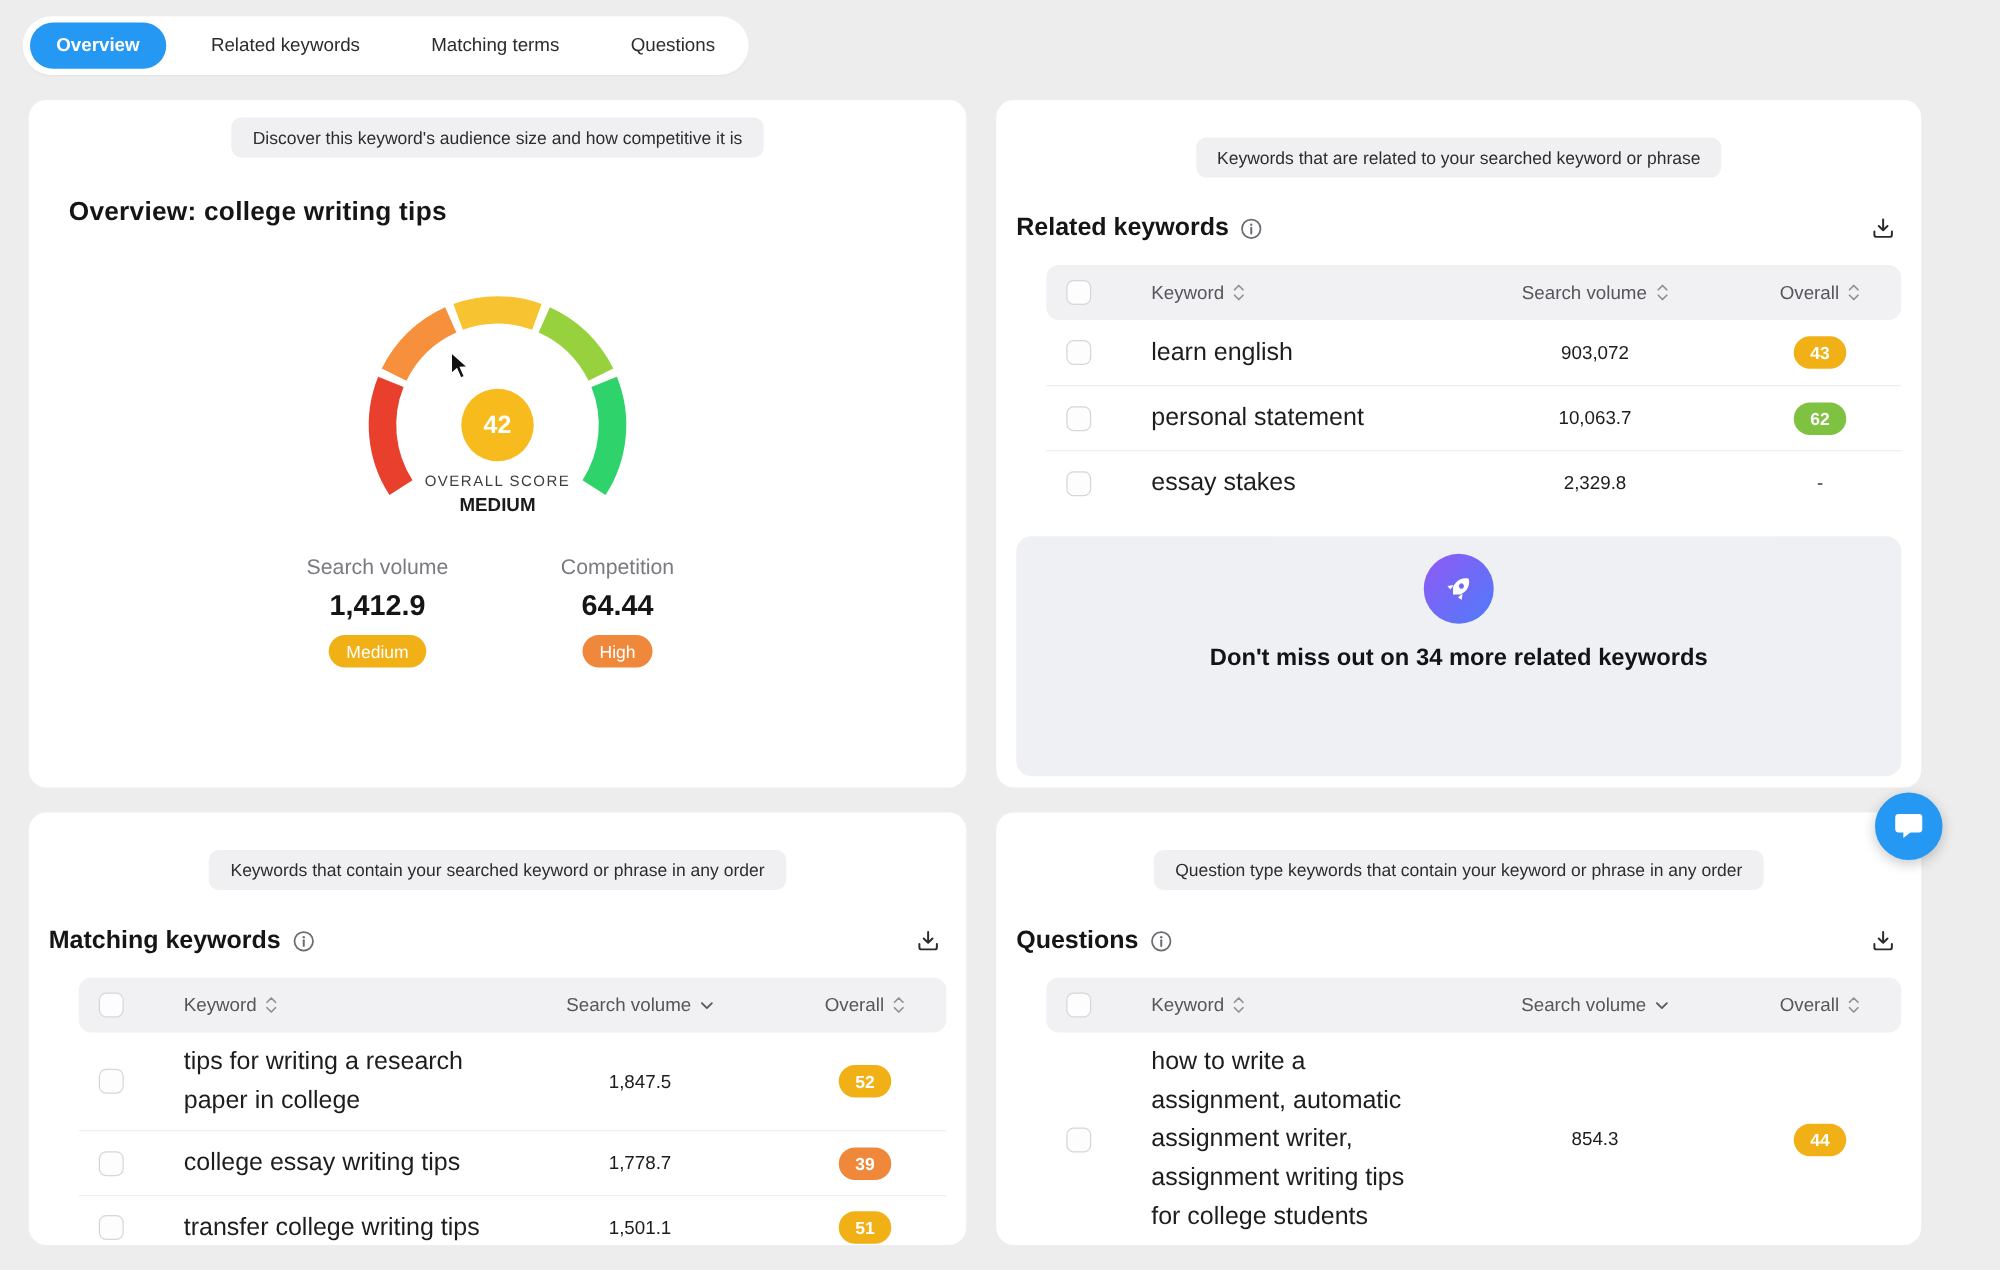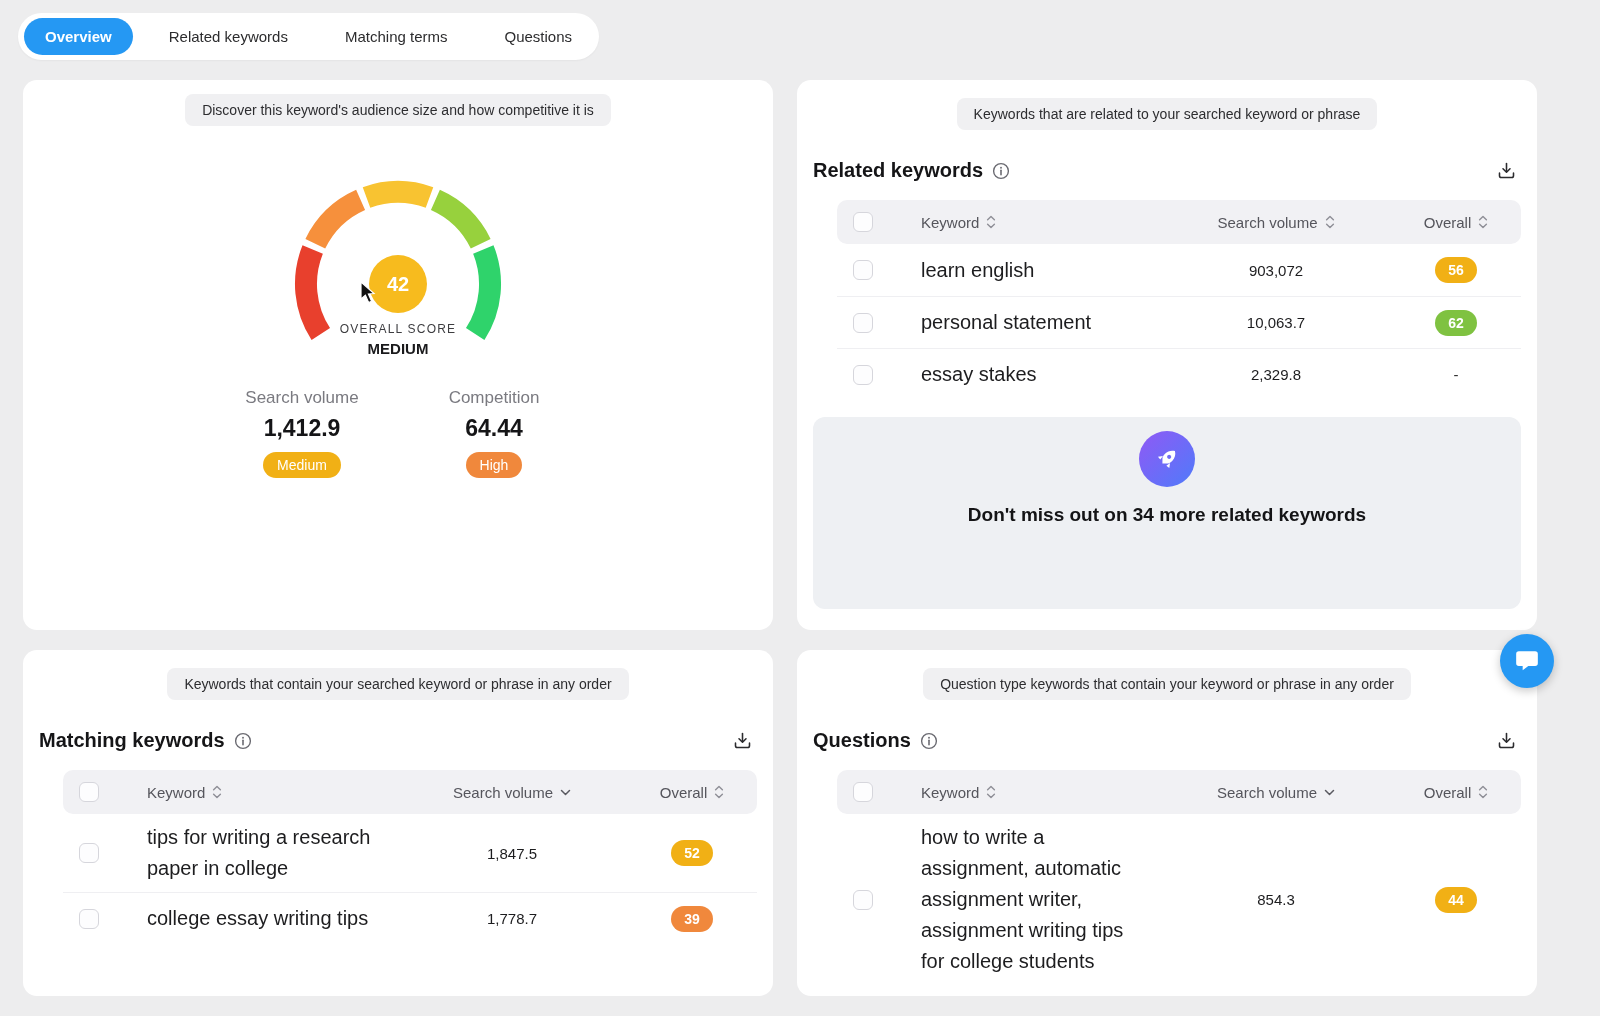--- a/index.html
+++ b/index.html
@@ -25,21 +25,21 @@
   }
   .tab.active { color: #fff; font-weight: bold; }
 
   
   .grid {
     position: absolute; left: 23px; top: 80px; width: 1574px;
     display: grid; grid-template-columns: 750px 740px;
     grid-template-rows: 550px 346px; column-gap: 24px; row-gap: 20px;
   }
   .card {
-    background: #fff; border-radius: 14px; padding: 4px 16px;
+    background: #fff; border-radius: 14px; padding: 16px 16px;
     position: relative; overflow: hidden;
   }
   .card-badge {
     display: table; margin: 14px auto 0;
     background: #f0f0f2; color: #2d2d30;
     font-size: 14px; padding: 8px 17px; border-radius: 8px;
     white-space: nowrap;
   }
 
   
@@ -139,20 +139,21 @@
   <div class="tab active" style="background-color: rgb(37, 152, 243);">Overview</div>
   <div class="tab">Related keywords</div>
   <div class="tab">Matching terms</div>
   <div class="tab">Questions</div>
 </div>
 
 <div class="grid">
 
   <div class="card card-overview">
     <div class="card-badge">Discover this keyword's audience size and how competitive it is</div>
+    <div class="ov-title">Overview: college writing tips</div>
 
     <div class="gauge-wrap">
       <svg class="gauge-svg" width="240" height="202" viewBox="0 0 240 202">
         <path d="M 42.8 170.1 A 92 92 0 0 1 34.7 85.5" fill="none" stroke-width="22" style="stroke: rgb(232, 64, 45);"></path>
         <path d="M 37.3 79.7 A 92 92 0 0 1 82.6 35.9" fill="none" stroke-width="22" style="stroke: rgb(246, 144, 60);"></path>
         <path d="M 88.5 33.5 A 92 92 0 0 1 151.5 33.5" fill="none" stroke-width="22" style="stroke: rgb(248, 195, 49);"></path>
         <path d="M 157.4 35.9 A 92 92 0 0 1 202.7 79.7" fill="none" stroke-width="22" style="stroke: rgb(151, 209, 61);"></path>
         <path d="M 205.3 85.5 A 92 92 0 0 1 197.2 170.1" fill="none" stroke-width="22" style="stroke: rgb(47, 211, 107);"></path>
       </svg>
       <div class="gauge-score" style="background-color: rgb(247, 187, 30);">42</div>
@@ -224,21 +225,21 @@
           </span>
       </div>
 
       <div class="t-row t-body-row first">
         <span class="cb-cell">
             <span class="checkbox"></span>
           </span>
         <span class="kw-cell">learn english</span>
         <span class="sv-cell">903,072</span>
         <span class="ov-cell">
-            <span class="score-pill" style="background-color: rgb(241, 176, 21);">56</span>
+            <span class="score-pill" style="background-color: rgb(241, 176, 21);">43</span>
           </span>
       </div>
       <div class="t-row t-body-row">
         <span class="cb-cell">
             <span class="checkbox"></span>
           </span>
         <span class="kw-cell">personal statement</span>
         <span class="sv-cell">10,063.7</span>
         <span class="ov-cell">
             <span class="score-pill" style="background-color: rgb(127, 194, 65);">62</span>
@@ -331,20 +332,30 @@
       <div class="t-row t-body-row">
         <span class="cb-cell">
             <span class="checkbox"></span>
           </span>
         <span class="kw-cell">college essay writing tips</span>
         <span class="sv-cell">1,778.7</span>
         <span class="ov-cell">
             <span class="score-pill" style="background-color: rgb(240, 136, 60);">39</span>
           </span>
       </div>
+      <div class="t-row t-body-row last">
+        <span class="cb-cell">
+            <span class="checkbox"></span>
+          </span>
+        <span class="kw-cell">transfer college writing tips</span>
+        <span class="sv-cell">1,501.1</span>
+        <span class="ov-cell">
+            <span class="score-pill" style="background-color: rgb(241, 176, 21);">51</span>
+          </span>
+      </div>
     </div>
   </div>
 
   <div class="card">
     <div class="card-badge">Question type keywords that contain your keyword or phrase in any order</div>
     <div class="card-head">
       <span class="card-title">Questions</span>
       <span class="info-btn">
         <svg width="18" height="18" viewBox="0 0 18 18" fill="none">
             <circle cx="9" cy="9" r="7.4" stroke="#6b6b72" stroke-width="1.4"></circle>

